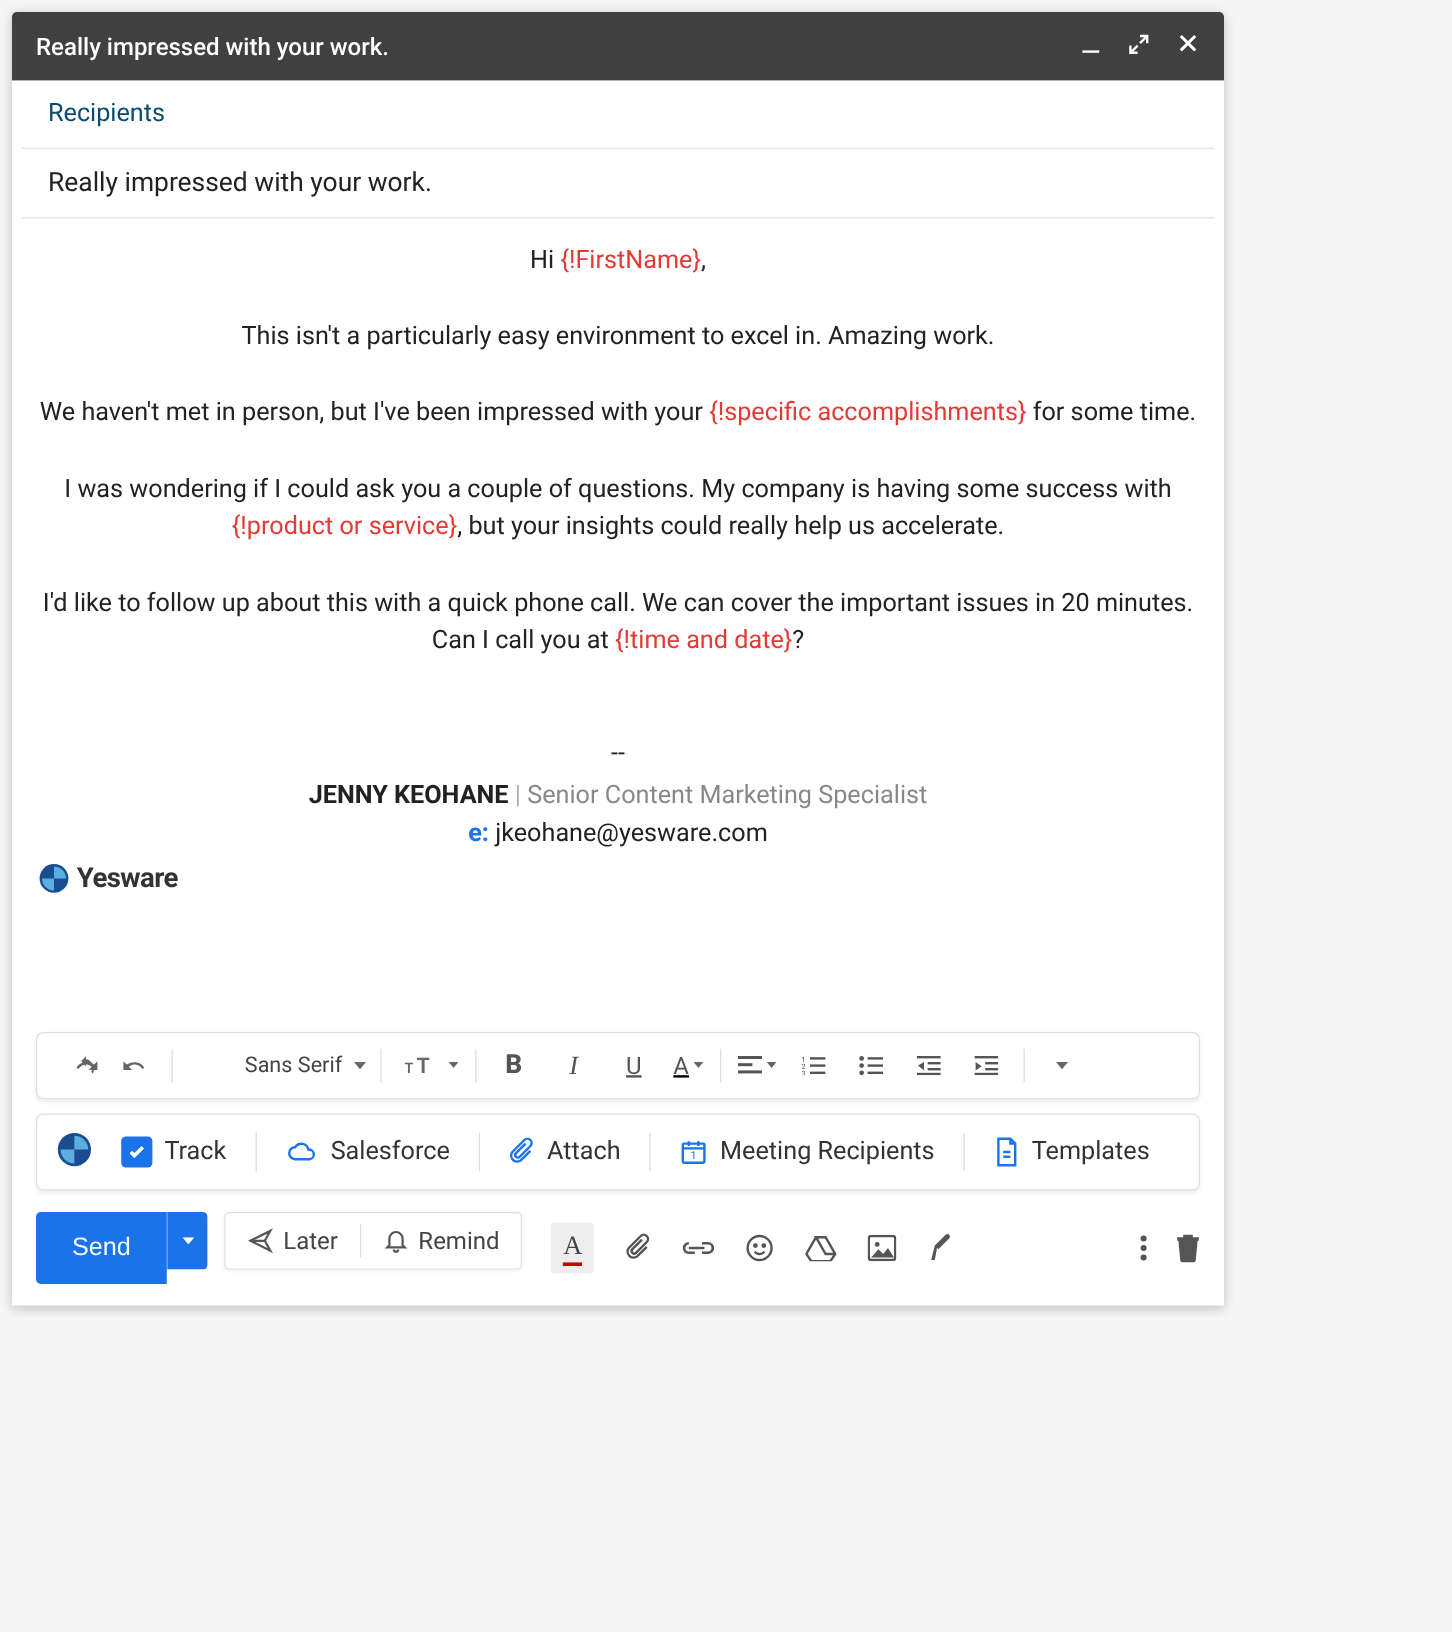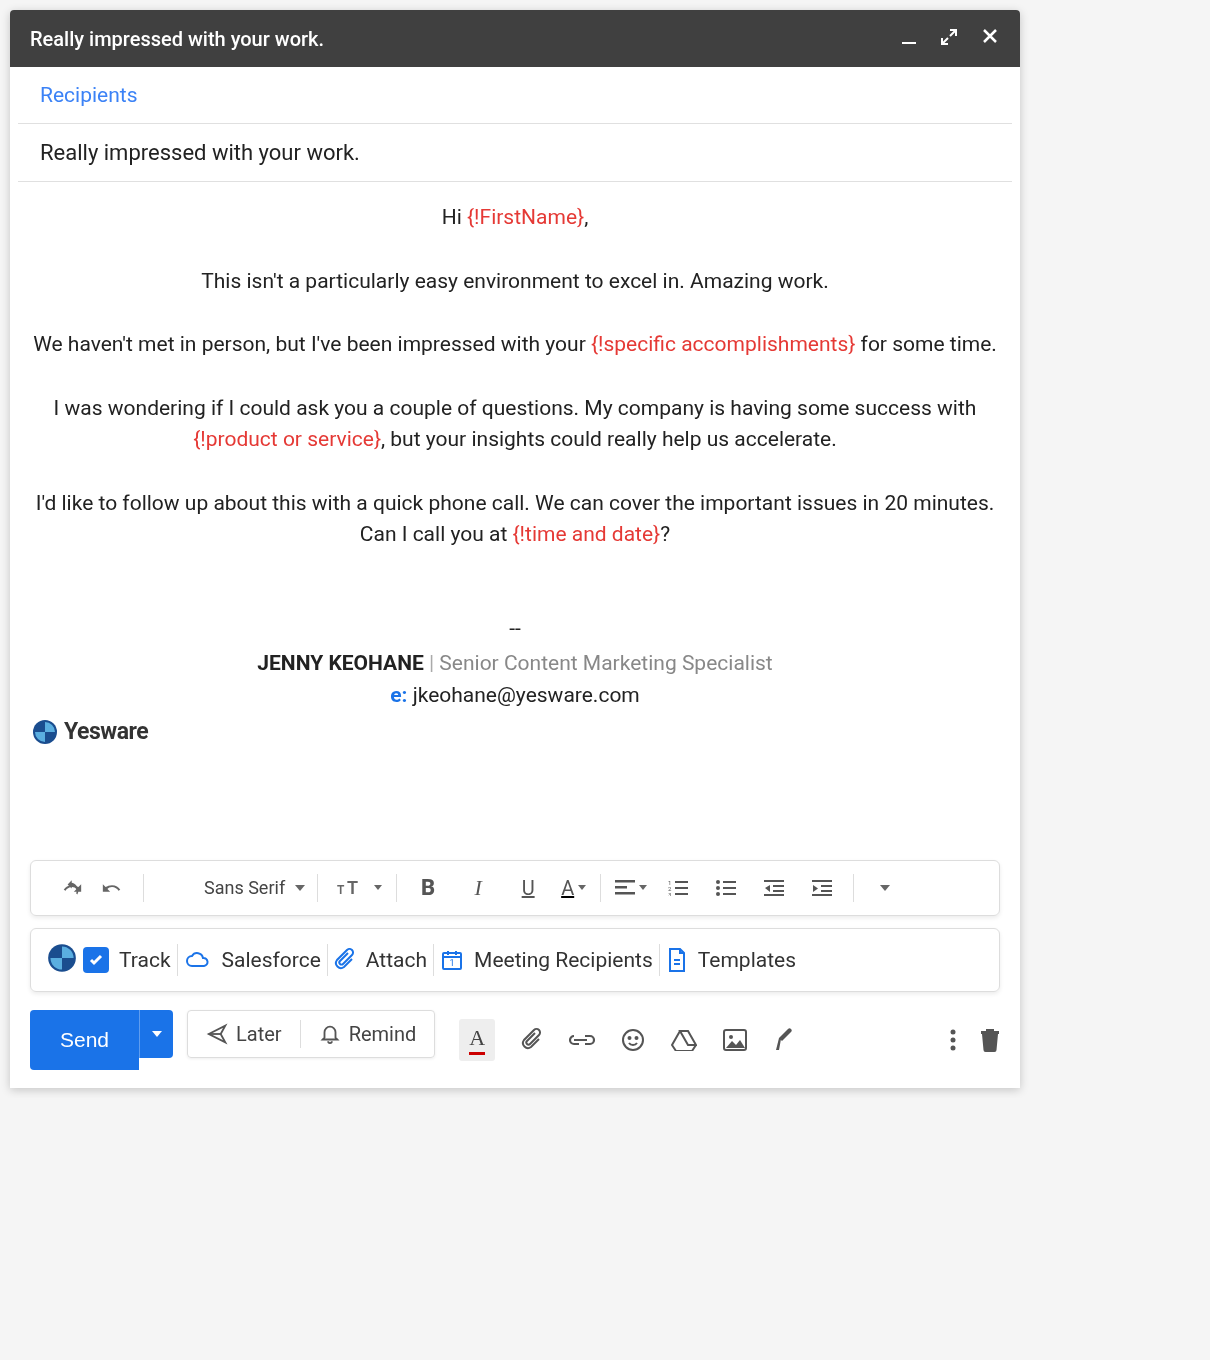--- a/index.html
+++ b/index.html
@@ -30,21 +30,21 @@
   gap: 22px;
   align-items: center;
 }
 .titlebar-actions svg { cursor: pointer; }
 .field-row {
   padding: 16px 22px;
   border-bottom: 1px solid #e0e0e0;
   margin: 0 8px;
 }
 .recipients-placeholder {
-  color: #3b82f6;
+  color: #0c4a6e;
   font-size: 21px;
 }
 .subject-field {
   color: #222;
   font-size: 22px;
 }
 .body-area {
   padding: 20px 22px 30px;
   font-size: 21px;
   color: #222;
@@ -111,20 +111,21 @@
 }
 
 .yesware-bar {
   margin: 0 20px 18px;
   border: 1px solid #ddd;
   border-radius: 6px;
   box-shadow: 0 2px 4px rgba(0,0,0,0.08);
   display: flex;
   align-items: center;
   padding: 14px 16px;
+  gap: 18px;
 }
 .yw-item {
   display: flex;
   align-items: center;
   gap: 10px;
   font-size: 21px;
   color: #333;
   cursor: pointer;
   padding: 0 6px;
 }

